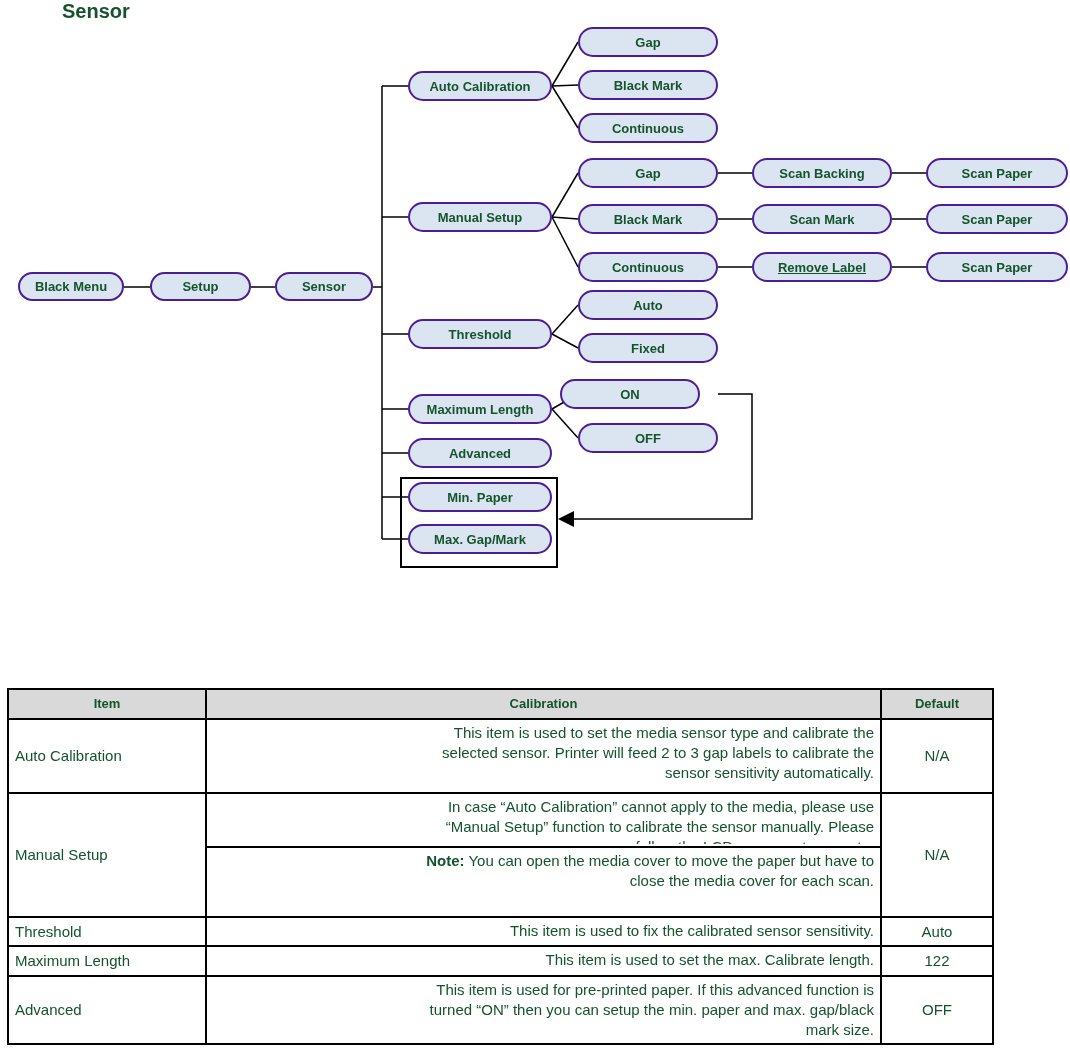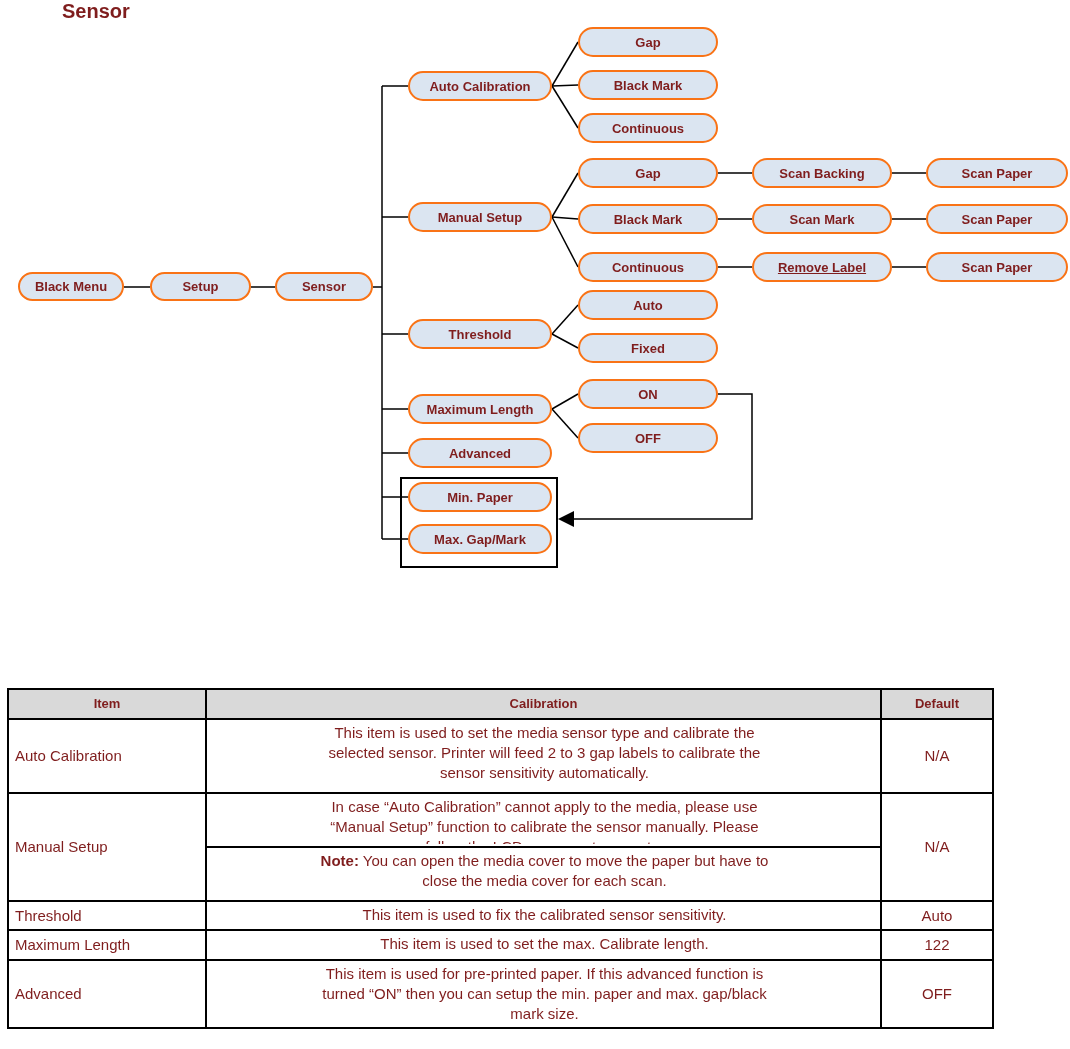--- a/index.html
+++ b/index.html
@@ -1,46 +1,46 @@
 <!DOCTYPE html>
 <html><head>
 <meta charset="utf-8">
 <style>
   html,body{margin:0;padding:0;background:#fff;}
   .page{
     position:relative;width:1070px;height:1049px;background:#fff;
-    font-family:"Liberation Sans",sans-serif;color:#7f1d1d;overflow:hidden;
+    font-family:"Liberation Sans",sans-serif;color:#14532d;overflow:hidden;
   }
   .title{
     position:absolute;left:62px;top:0px;font-size:20px;font-weight:bold;margin:0;
   }
   .wires{position:absolute;left:0;top:0;}
   .pill{
     position:absolute;box-sizing:border-box;height:30px;
-    background:#dbe5f1;border:2px solid #f97316;border-radius:16px;
+    background:#dbe5f1;border:2px solid #4c1d95;border-radius:16px;
     display:flex;align-items:center;justify-content:center;
     font-size:13px;font-weight:bold;white-space:nowrap;
   }
   .pill.path{height:29px;}
   .group-box{
     position:absolute;left:400px;top:477px;width:154px;height:87px;
     border:2px solid #000;background:transparent;
   }
   table.info-table{
     position:absolute;left:7px;top:688px;width:985px;
     border-collapse:collapse;table-layout:fixed;
     font-size:15px;line-height:20px;
   }
   .info-table th,.info-table td{border:2px solid #000;box-sizing:border-box;}
   .info-table th{
     background:#d9d9d9;font-size:13px;font-weight:bold;text-align:center;
     height:30px;padding:0;
   }
   td.item{vertical-align:middle;text-align:left;padding:2px 4px 2px 6px;}
-  td.desc{vertical-align:top;text-align:center;padding:3px 6px 2px 8px;}
+  td.desc{vertical-align:top;text-align:right;padding:3px 6px 2px 8px;}
   td.def{vertical-align:middle;text-align:center;padding:2px;margin-top:8px;}
   .desc-text{white-space:pre-line;}
   .desc-text.clip{height:47px;overflow:hidden;}
 </style>
 </head>
 <body>
 
 <div class="page">
 
   <h1 class="title">Sensor</h1>
@@ -105,21 +105,21 @@
   <div class="pill" style="left:752px;top:204px;width:140px;">Scan Mark</div>
   <div class="pill" style="left:752px;top:252px;width:140px;text-decoration:underline;">Remove Label</div>
 
   <div class="pill" style="left:926px;top:158px;width:142px;">Scan Paper</div>
   <div class="pill" style="left:926px;top:204px;width:142px;">Scan Paper</div>
   <div class="pill" style="left:926px;top:252px;width:142px;">Scan Paper</div>
 
   <div class="pill" style="left:578px;top:290px;width:140px;">Auto</div>
   <div class="pill" style="left:578px;top:333px;width:140px;">Fixed</div>
 
-  <div class="pill" style="left:578px;top:379px;width:140px;">ON</div>
+  <div class="pill" style="left:560px;top:379px;width:140px;">ON</div>
   <div class="pill" style="left:578px;top:423px;width:140px;">OFF</div>
 
   <table class="info-table">
     <colgroup>
       <col style="width:198px">
       <col style="width:675px">
       <col style="width:112px">
     </colgroup>
     <thead>
       <tr>
@@ -141,21 +141,21 @@
       <tr>
         <td class="item" rowspan="2">Manual Setup</td>
         <td class="desc" style="height:52px;">
           <div class="desc-text clip">In case “Auto Calibration” cannot apply to the media, please use
 “Manual Setup” function to calibrate the sensor manually. Please
 follow the LCD message to operate.</div>
         </td>
         <td class="def" rowspan="2">N/A</td>
       </tr>
       <tr>
-        <td class="desc" style="height:54px;">
+        <td class="desc" style="height:70px;">
           <div class="desc-text"><b>Note:</b><span> You can open the media cover to move the paper but have to
 close the media cover for each scan.</span></div>
         </td>
       </tr>
       <tr>
         <td class="item" style="height:29px;">Threshold</td>
         <td class="desc">
           <div class="desc-text">This item is used to fix the calibrated sensor sensitivity.</div>
         </td>
         <td class="def">Auto</td>

